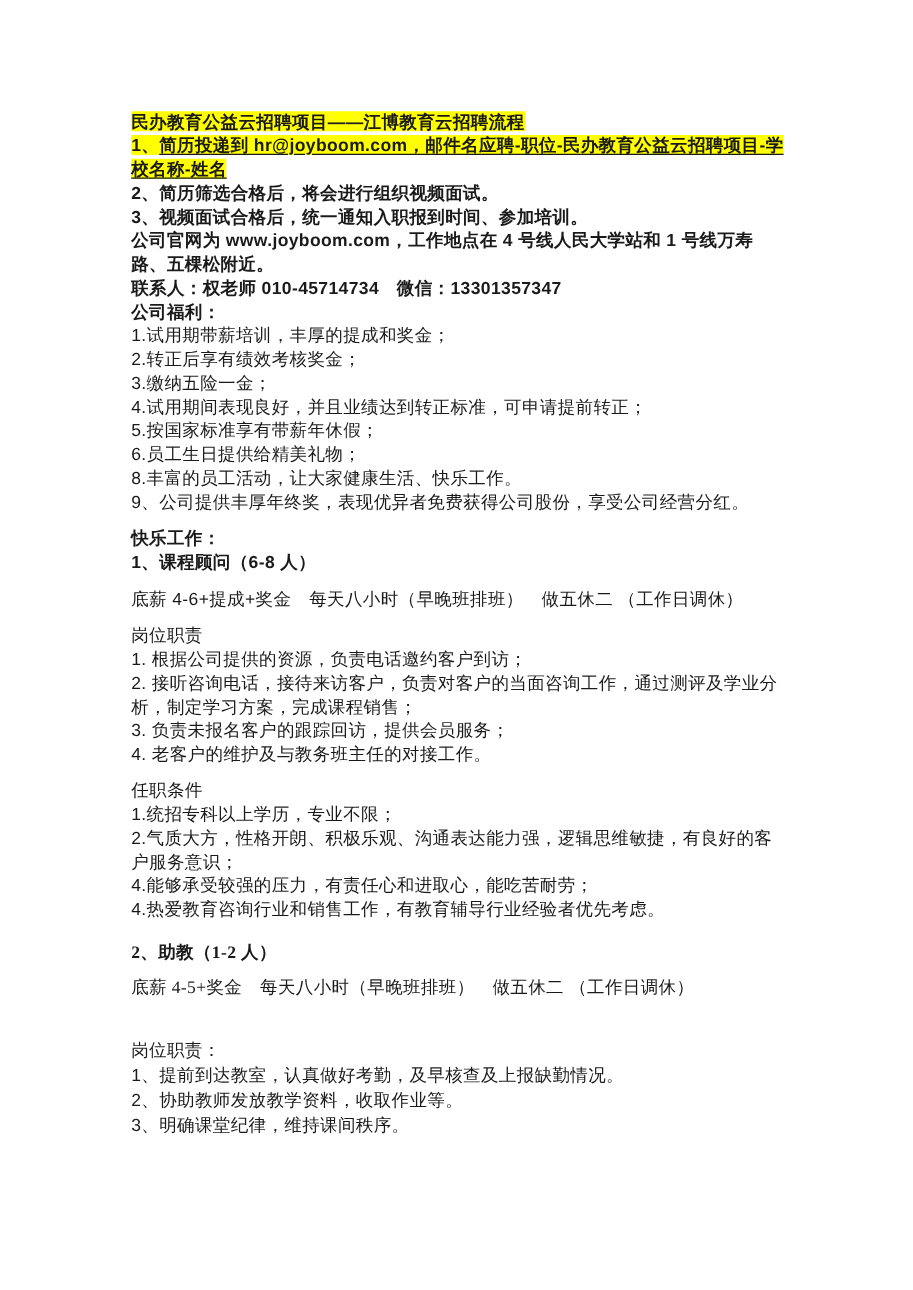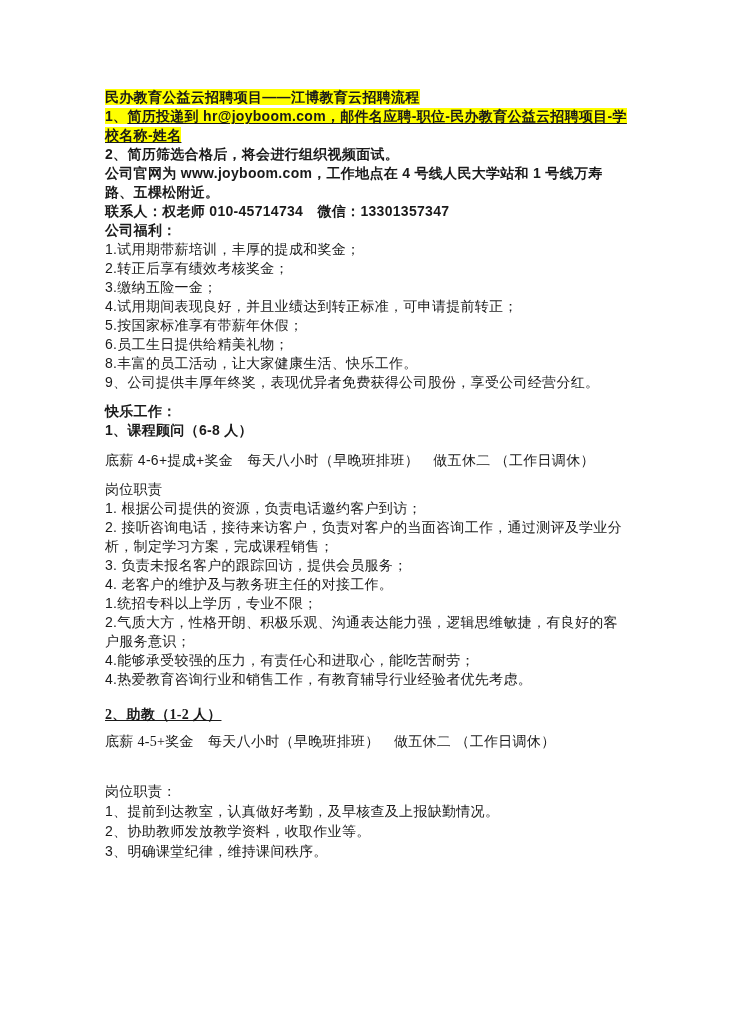--- a/index.html
+++ b/index.html
@@ -33,34 +33,35 @@
   .hl  { background-color: #ffff00; }
   .u   { text-decoration: underline; text-underline-offset: 2px; }
   .serif { font-family: "Liberation Serif", serif; }
 
   
   .mt-benefits      { margin-top: 0; }
   .mt-positions     { margin-top: 10px; }
   .mt-salary1       { margin-top: 11px; }
   .mt-duties1       { margin-top: 10px; }
   .mt-requirements  { margin-top: 10px; }
-  .mt-pos2-title    { margin-top: 16px; text-decoration: underline; }
+  .mt-pos2-title    { margin-top: 16px; }
   .mt-salary2       { margin-top: 8px; }
   .mt-duties2       { margin-top: 30px; }
   .duties2 .line    { line-height: 20px; }
 </style>
 </head>
 <body>
 
 <div class="page">
 
   <section>
     <p class="line b"><span class="hl">民办教育公益云招聘项目——江博教育云招聘流程</span></p>
     <p class="line b"><span class="hl"><span>1、</span><span class="u">简历投递到 hr@joyboom.com，邮件名应聘-职位-民办教育公益云招聘项目-学校名称-姓名</span></span></p>
     <p class="line b">2、简历筛选合格后，将会进行组织视频面试。</p>
+    <p class="line b">3、视频面试合格后，统一通知入职报到时间、参加培训。</p>
     <p class="line b">公司官网为 www.joyboom.com，工作地点在 4 号线人民大学站和 1 号线万寿路、五棵松附近。</p>
     <p class="line b">联系人：权老师 010-45714734　微信：13301357347</p>
   </section>
 
   <section class="mt-benefits">
     <p class="line b">公司福利：</p>
     <div>
 
     <p class="line">1.试用期带薪培训，丰厚的提成和奖金；</p>
         <p class="line">2.转正后享有绩效考核奖金；</p>
@@ -81,20 +82,21 @@
 
     <p class="line mt-duties1">岗位职责</p>
     <div>
 
     <p class="line">1. 根据公司提供的资源，负责电话邀约客户到访；</p>
         <p class="line">2. 接听咨询电话，接待来访客户，负责对客户的当面咨询工作，通过测评及学业分析，制定学习方案，完成课程销售；</p>
         <p class="line">3. 负责未报名客户的跟踪回访，提供会员服务；</p>
         <p class="line">4. 老客户的维护及与教务班主任的对接工作。</p>
       </div>
 
+    <p class="line mt-requirements">任职条件</p>
     <div>
 
     <p class="line">1.统招专科以上学历，专业不限；</p>
         <p class="line">2.气质大方，性格开朗、积极乐观、沟通表达能力强，逻辑思维敏捷，有良好的客户服务意识；</p>
         <p class="line">4.能够承受较强的压力，有责任心和进取心，能吃苦耐劳；</p>
         <p class="line">4.热爱教育咨询行业和销售工作，有教育辅导行业经验者优先考虑。</p>
       </div>
   </section>
 
   <section>

